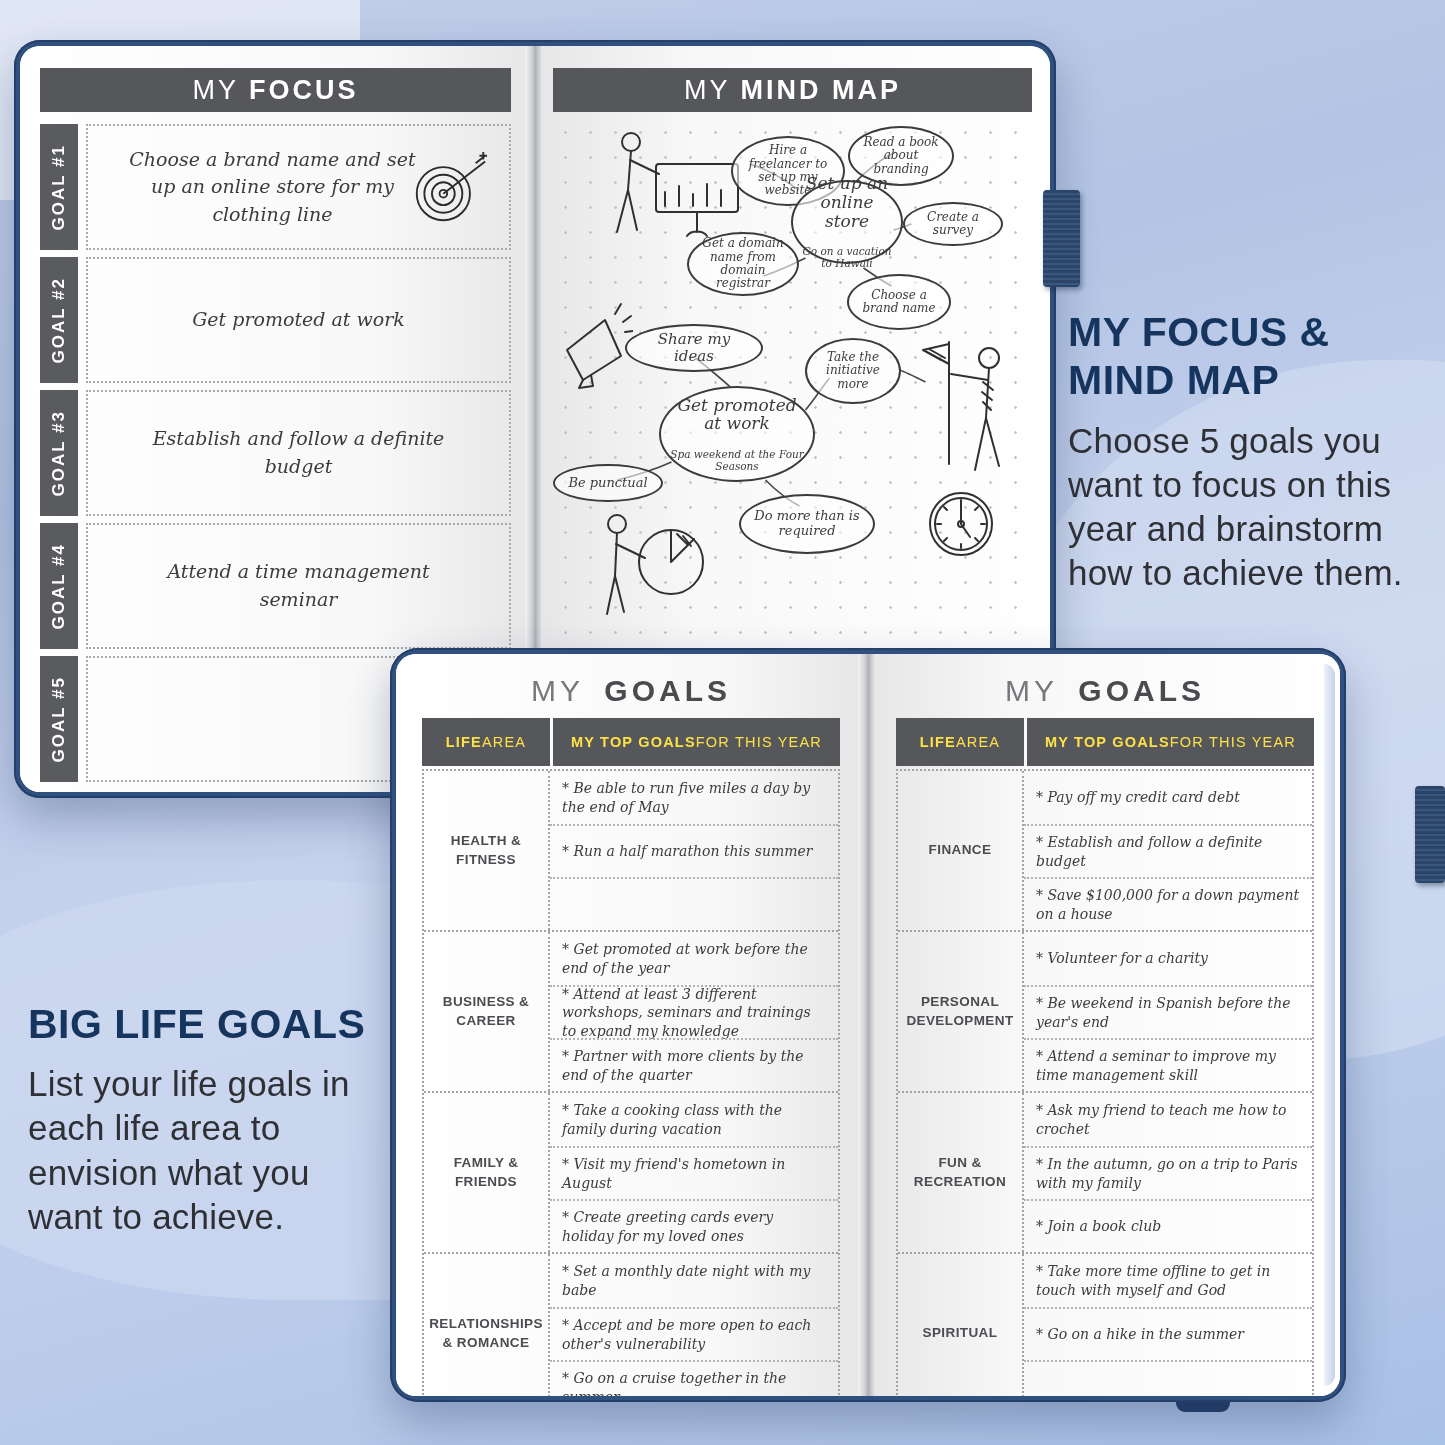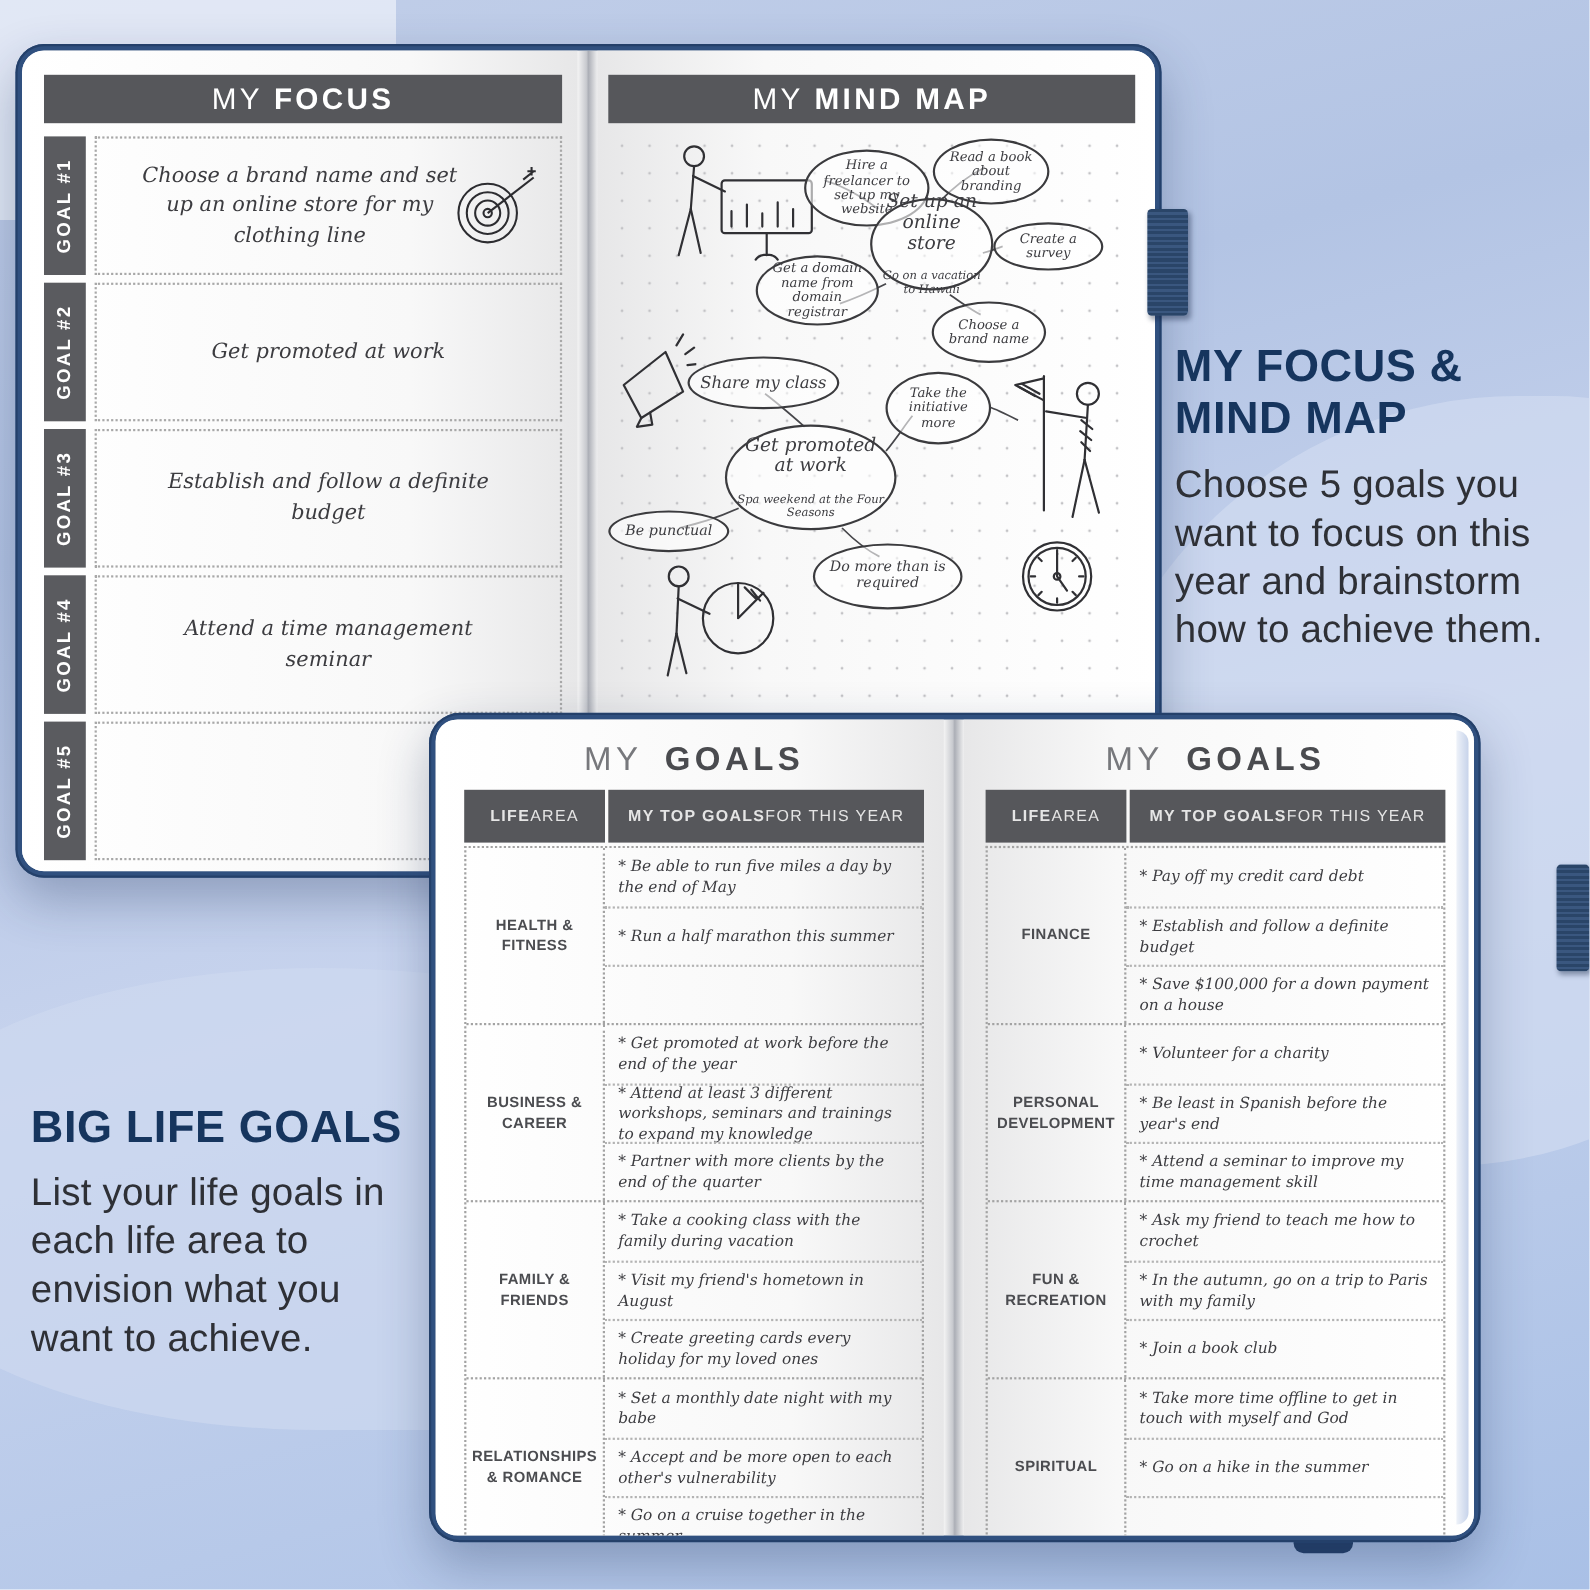--- a/index.html
+++ b/index.html
@@ -75,21 +75,21 @@
   .co-head { color: #16355e; font-weight: 800; font-size: 41px; line-height: 1.18; letter-spacing: .5px; }
   .co-body { margin-top: 14px; color: #2e3036; font-size: 35px; line-height: 1.26; letter-spacing: .2px; }
 
   
   .goals-page { padding: 16px 18px 0 26px; }
   .goals-page.right { padding: 16px 26px 0 20px; }
   .goals-title { text-align: center; font-size: 30px; letter-spacing: 4px; margin: 4px 0 10px; color: #4a4b4f; }
   .goals-title .pre { font-weight: 400; color: #77787c; margin-right: 8px; }
   .goals-title .main { font-weight: 800; }
   .gt-header { display: grid; grid-template-columns: 128px 1fr; gap: 3px; }
-  .gt-hcell { background: #56575b; color: #e5e5e5; height: 48px; display: flex; align-items: center; justify-content: center;
+  .gt-hcell { background: #56575b; color: #fde047; height: 48px; display: flex; align-items: center; justify-content: center;
     font-size: 14.5px; letter-spacing: 1.2px; }
   .gt-hcell b { font-weight: 800; }
   .gt-body { border: 2px dotted #a3a3a3; border-top: none; margin-top: 3px; border-top: 2px dotted #a3a3a3; }
   .gt-section { display: grid; grid-template-columns: 126px 1fr; }
   .gt-section + .gt-section { border-top: 2px dotted #a3a3a3; }
   .area-cell { grid-row: 1 / span 3; border-right: 2px dotted #a3a3a3; display: flex; align-items: center; justify-content: center;
     text-align: center; padding: 4px 6px; font-weight: 700; font-size: 13.5px; letter-spacing: .4px; color: #4b4c50; line-height: 1.35; }
   .item-cell { height: 53px; display: flex; align-items: center; padding: 4px 12px; }
   .item-cell.bt { border-top: 2px dotted #b3b3b3; }
   .item-cell .hand { font-size: 14px; line-height: 1.3; }
@@ -251,21 +251,21 @@
         <div class="bubble" style="left:350px;top:82px;width:100px;height:44px">
           <span class="hand">Create a survey</span>
         </div>
         <div class="bubble" style="left:134px;top:112px;width:112px;height:64px">
           <span class="hand">Get a domain name from domain registrar</span>
         </div>
         <div class="bubble" style="left:294px;top:154px;width:104px;height:56px">
           <span class="hand">Choose a brand name</span>
         </div>
         <div class="bubble" style="left:72px;top:204px;width:138px;height:48px">
-          <span class="hand" style="font-size:15px">Share my class</span>
+          <span class="hand" style="font-size:15px">Share my ideas</span>
         </div>
         <div class="bubble" style="left:252px;top:218px;width:96px;height:66px">
           <span class="hand">Take the initiative more</span>
         </div>
         <div class="bubble" style="left:106px;top:266px;width:156px;height:96px">
           <span class="hand big">Get promoted at work</span>
           <span class="hand sub">Spa weekend at the Four Seasons</span>
         </div>
         <div class="bubble" style="left:0px;top:344px;width:110px;height:38px">
           <span class="hand" style="font-size:13px">Be punctual</span>
@@ -390,21 +390,21 @@
           <div class="item-cell bt">
               <span class="hand">* Save $100,000 for a down payment on a house</span>
             </div>
         </div>
         <div class="gt-section">
           <div class="area-cell">PERSONAL DEVELOPMENT</div>
           <div class="item-cell">
               <span class="hand">* Volunteer for a charity</span>
             </div>
           <div class="item-cell bt">
-              <span class="hand">* Be least in Spanish before the year's end</span>
+              <span class="hand">* Be weekend in Spanish before the year's end</span>
             </div>
           <div class="item-cell bt">
               <span class="hand">* Attend a seminar to improve my time management skill</span>
             </div>
         </div>
         <div class="gt-section">
           <div class="area-cell">FUN &amp; RECREATION</div>
           <div class="item-cell">
               <span class="hand">* Ask my friend to teach me how to crochet</span>
             </div>

